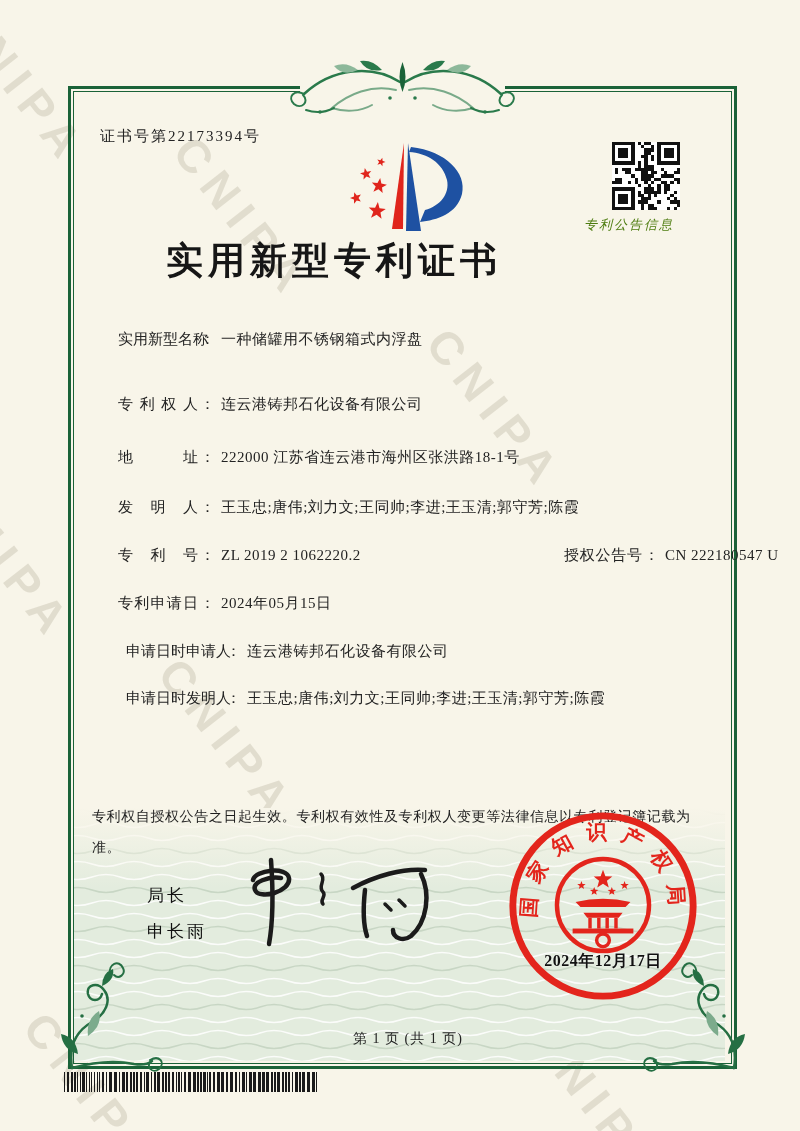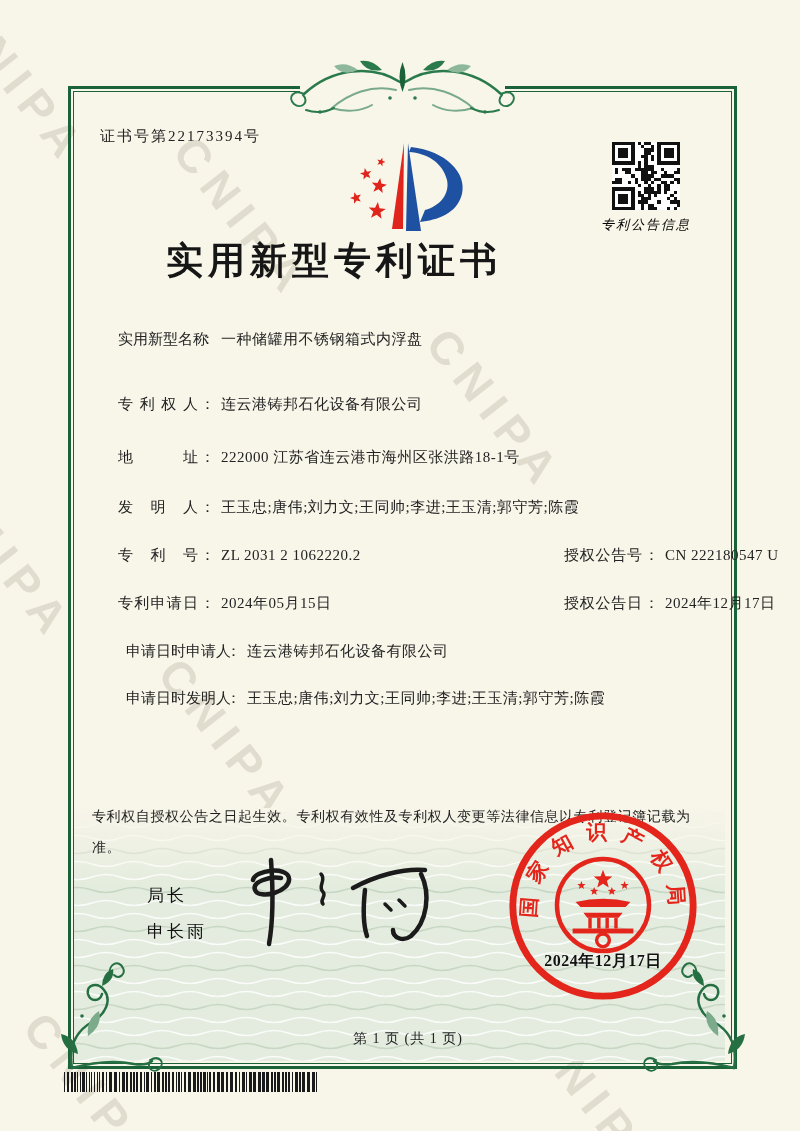--- a/index.html
+++ b/index.html
@@ -18,22 +18,22 @@
   .frame::after{content:"";position:absolute;inset:2px;border:1px solid #1a6238;}
 
   
   .band{position:absolute;left:74px;top:808px;width:651px;height:253px;background:#e3ecde;overflow:hidden;}
   .band-fade{position:absolute;left:0;top:0;width:100%;height:80px;
              background:linear-gradient(#f8f5e9, rgba(248,245,233,0));}
 
   .certno{position:absolute;left:100px;top:127px;font-size:15px;letter-spacing:2px;}
 
   .qr{position:absolute;left:612px;top:142px;width:68px;height:68px;background:#fff;}
-  .qr-caption{position:absolute;left:584px;top:216px;width:124px;text-align:center;
-              font-size:13px;letter-spacing:2px;color:#000000;font-style:italic;}
+  .qr-caption{position:absolute;left:584px;top:216px;width:124px;
+              font-size:13px;letter-spacing:2px;color:#4d7c0f;font-style:italic;}
 
   .title{position:absolute;left:0;top:236px;width:668px;text-align:center;
          font-size:37px;font-weight:bold;letter-spacing:5px;color:#161616;}
 
   .row{position:absolute;left:118px;font-size:15px;white-space:nowrap;}
   .flabel{display:inline-block;width:80px;text-align:justify;text-align-last:justify;vertical-align:bottom;}
   .flabel.wide{width:98px;margin-left:8px;}
   .colon{display:inline-block;margin:0 6px 0 2px;}
   .fval{letter-spacing:0.5px;text-align:center;}
   .col2{position:absolute;left:446px;top:0;white-space:nowrap;}
@@ -375,30 +375,27 @@
 <div class="row" style="top:395px">
   <span class="flabel">专利权人</span><span class="colon">：</span><span class="fval">连云港铸邦石化设备有限公司</span>
 </div>
 <div class="row" style="top:448px">
   <span class="flabel">地址</span><span class="colon">：</span><span class="fval">222000 江苏省连云港市海州区张洪路18-1号</span>
 </div>
 <div class="row" style="top:498px">
   <span class="flabel">发明人</span><span class="colon">：</span><span class="fval">王玉忠;唐伟;刘力文;王同帅;李进;王玉清;郭守芳;陈霞</span>
 </div>
 <div class="row" style="top:546px;width:615px">
-  <span class="flabel">专利号</span><span class="colon">：</span><span class="fval">ZL 2031 2 1062220.2</span>
+  <span class="flabel">专利号</span><span class="colon">：</span><span class="fval">ZL 2019 2 1062220.2</span>
   <span class="col2">
     <span class="flabel">授权公告号</span><span class="colon">：</span><span class="fval">CN 222180547 U</span>
   </span>
 </div>
 <div class="row" style="top:594px;width:615px">
   <span class="flabel">专利申请日</span><span class="colon">：</span><span class="fval">2024年05月15日</span>
-  <span class="col2">
-    <span class="flabel">授权公告日</span><span class="colon">：</span><span class="fval">2024年12月17日</span>
-  </span>
 </div>
 <div class="row" style="top:642px">
   <span class="flabel wide">申请日时申请人</span><span class="colon">：</span><span class="fval">连云港铸邦石化设备有限公司</span>
 </div>
 <div class="row" style="top:689px">
   <span class="flabel wide">申请日时发明人</span><span class="colon">：</span><span class="fval">王玉忠;唐伟;刘力文;王同帅;李进;王玉清;郭守芳;陈霞</span>
 </div>
 
 <p class="statement">
   <br>

